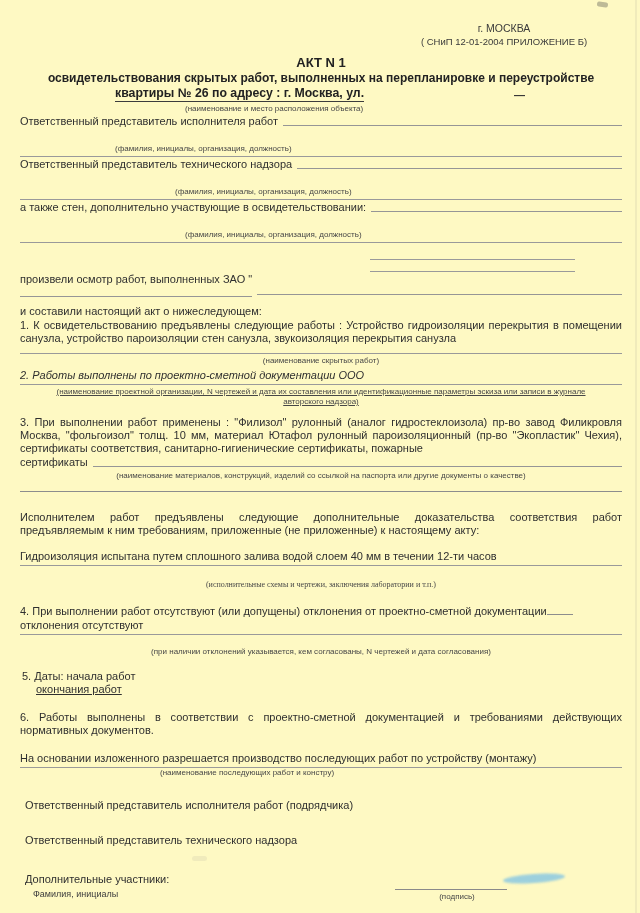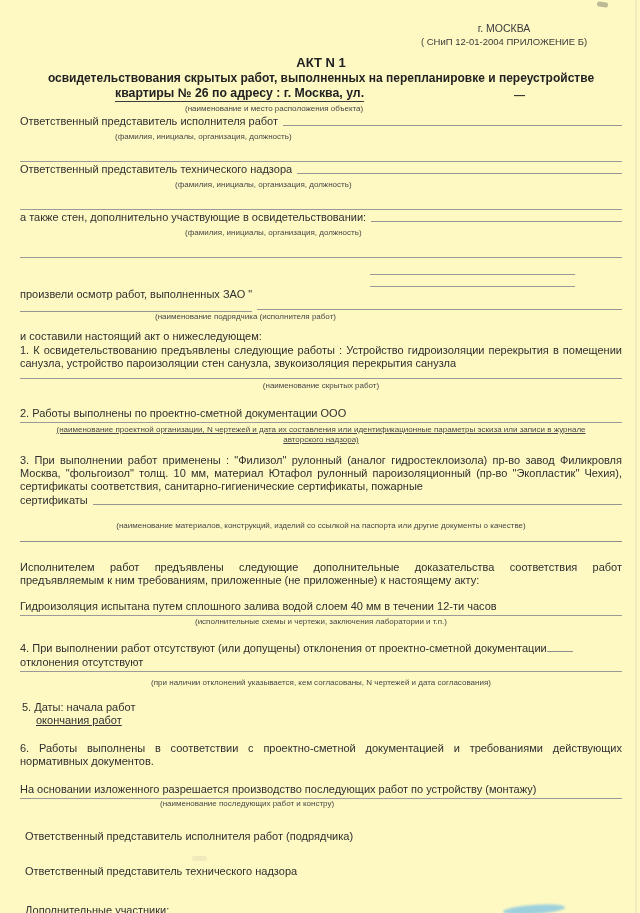--- a/index.html
+++ b/index.html
@@ -19,21 +19,21 @@
   .t-line2-row{display:flex; align-items:flex-end; margin-top:2px; margin-left:95px;}
   .t-line2{font-weight:bold; font-size:12.3px; color:#222; border-bottom:1.5px solid #3c3c3c; padding-bottom:1px;}
   .t-dash{margin-left:150px; font-weight:bold; color:#333;}
   .cap{font-size:8px; color:#474747; line-height:10px;}
   .t-cap{margin-top:2px; margin-left:165px;}
   
   .frow{display:flex; margin-top:1px;}
   .flabel{white-space:nowrap;}
   .fill{flex:1 1 auto; border-bottom:1px solid #969696; margin:0 0 2px 5px;}
   .ul{border-bottom:1px solid #969696; padding-bottom:10px;}
-  .cap-row{border-bottom:1px solid #9a9a9a; padding-bottom:19px; margin-top:4px;}
+  .cap-row{border-bottom:1px solid #9a9a9a; padding-bottom:2px; margin-top:16px;}
   .short-line{width:205px; margin-left:auto; margin-right:47px; height:11px; border-bottom:1px solid #9a9a9a;}
   .para{margin:0; text-align:justify;}
   .blank-line{height:7px; border-bottom:1px solid #9a9a9a;}
   .row-ul{border-bottom:1px solid #9a9a9a; padding-bottom:2px;}
   .center{text-align:center;}
   .rule{border-top:1px solid #8d8d8d; height:0;}
   .short-blank{display:inline-block; width:26px; border-bottom:1px solid #8d8d8d; height:9px;}
   .works-row{border-bottom:1px solid #9a9a9a; padding-bottom:2px; width:415px;}
   .sig-label{margin-left:5px;}
   .bottom{position:relative; height:80px; margin-top:26px;}
@@ -99,59 +99,56 @@
       <span style="margin-left:165px;">(фамилия, инициалы, организация, должность)</span>
     </div>
 
     <div class="short-line" style="margin-top:5px;"></div>
     <div class="short-line"></div>
 
     <div class="frow" style="margin-top:1px;">
       <span class="flabel ul">произвели осмотр работ, выполненных ЗАО "</span>
       <span class="fill"></span>
     </div>
-    <div class="cap">
-      <span style="margin-left:135px;">(наименование подрядчика (исполнителя работ)</span>
-    </div>
 
     <div style="margin-top:8px;">и составили настоящий акт о нижеследующем:</div>
 
     <p class="para" style="margin-top:1px;">1. К освидетельствованию предъявлены следующие работы : Устройство гидроизоляции перекрытия в помещении санузла, устройство пароизоляции стен санузла, звукоизоляция перекрытия санузла</p>
     <div class="blank-line" style="margin-top:1px;"></div>
     <div class="cap center" style="margin-top:2px;">(наименование скрытых работ)</div>
 
-    <div class="row-ul" style="margin-top:16px;">
+    <div class="row-ul" style="margin-top:3px;font-style:italic;">
       <span>2. Работы выполнены по проектно-сметной документации ООО</span>
     </div>
     <div class="cap center" style="margin-top:2px;">
       <span style="display:inline-block; max-width:555px;text-decoration:underline;">(наименование проектной организации, N чертежей и дата их составления или идентификационные параметры эскиза или записи в журнале авторского надзора)</span>
     </div>
 
     <p class="para" style="margin-top:9px;">3. При выполнении работ применены : "Филизол" рулонный (аналог гидростеклоизола) пр-во завод Филикровля Москва, "фольгоизол" толщ. 10 мм, материал Ютафол рулонный пароизоляционный (пр-во "Экопластик" Чехия), сертификаты соответствия, санитарно-гигиенические сертификаты, пожарные</p>
     <div class="frow">
       <span class="flabel">сертификаты</span>
       <span class="fill"></span>
     </div>
-    <div class="cap center" style="margin-top:14px;">(наименование материалов, конструкций, изделий со ссылкой на паспорта или другие документы о качестве)</div>
+    <div class="cap center" style="margin-top:2px;">(наименование материалов, конструкций, изделий со ссылкой на паспорта или другие документы о качестве)</div>
 
     <div class="rule" style="margin-top:10px;"></div>
     <p class="para" style="margin-top:19px;">Исполнителем работ предъявлены следующие дополнительные доказательства соответствия работ предъявляемым к ним требованиям, приложенные (не приложенные) к настоящему акту:</p>
 
     <div class="row-ul" style="margin-top:13px;">
       <span>Гидроизоляция испытана путем сплошного залива водой слоем 40 мм в течении 12-ти часов</span>
     </div>
-    <div class="cap center" style="margin-top:1px;">(исполнительные схемы и чертежи, заключения лаборатории и т.п.)</div>
+    <div class="cap center" style="margin-top:14px;font-family:Liberation Serif, serif;">(исполнительные схемы и чертежи, заключения лаборатории и т.п.)</div>
 
     <div style="margin-top:15px;">
       <span>4. При выполнении работ отсутствуют (или допущены) отклонения от проектно-сметной документации</span><span class="short-blank"></span>
     </div>
     <div class="row-ul" style="margin-top:1px;">
       <span>отклонения отсутствуют</span>
     </div>
-    <div class="cap center" style="margin-top:6px;">(при наличии отклонений указывается, кем согласованы, N чертежей и дата согласования)</div>
+    <div class="cap center" style="margin-top:12px;">(при наличии отклонений указывается, кем согласованы, N чертежей и дата согласования)</div>
 
     <div style="margin-top:13px; margin-left:2px;">5. Даты: начала работ</div>
     <div style="margin-left:16px;text-decoration:underline;">окончания работ</div>
 
     <p class="para" style="margin-top:15px;">6. Работы выполнены в соответствии с проектно-сметной документацией и требованиями действующих нормативных документов.</p>
 
     <div class="row-ul" style="margin-top:15px;">
       <span>На основании изложенного разрешается производство последующих работ по устройству (монтажу)</span>
     </div>
 

